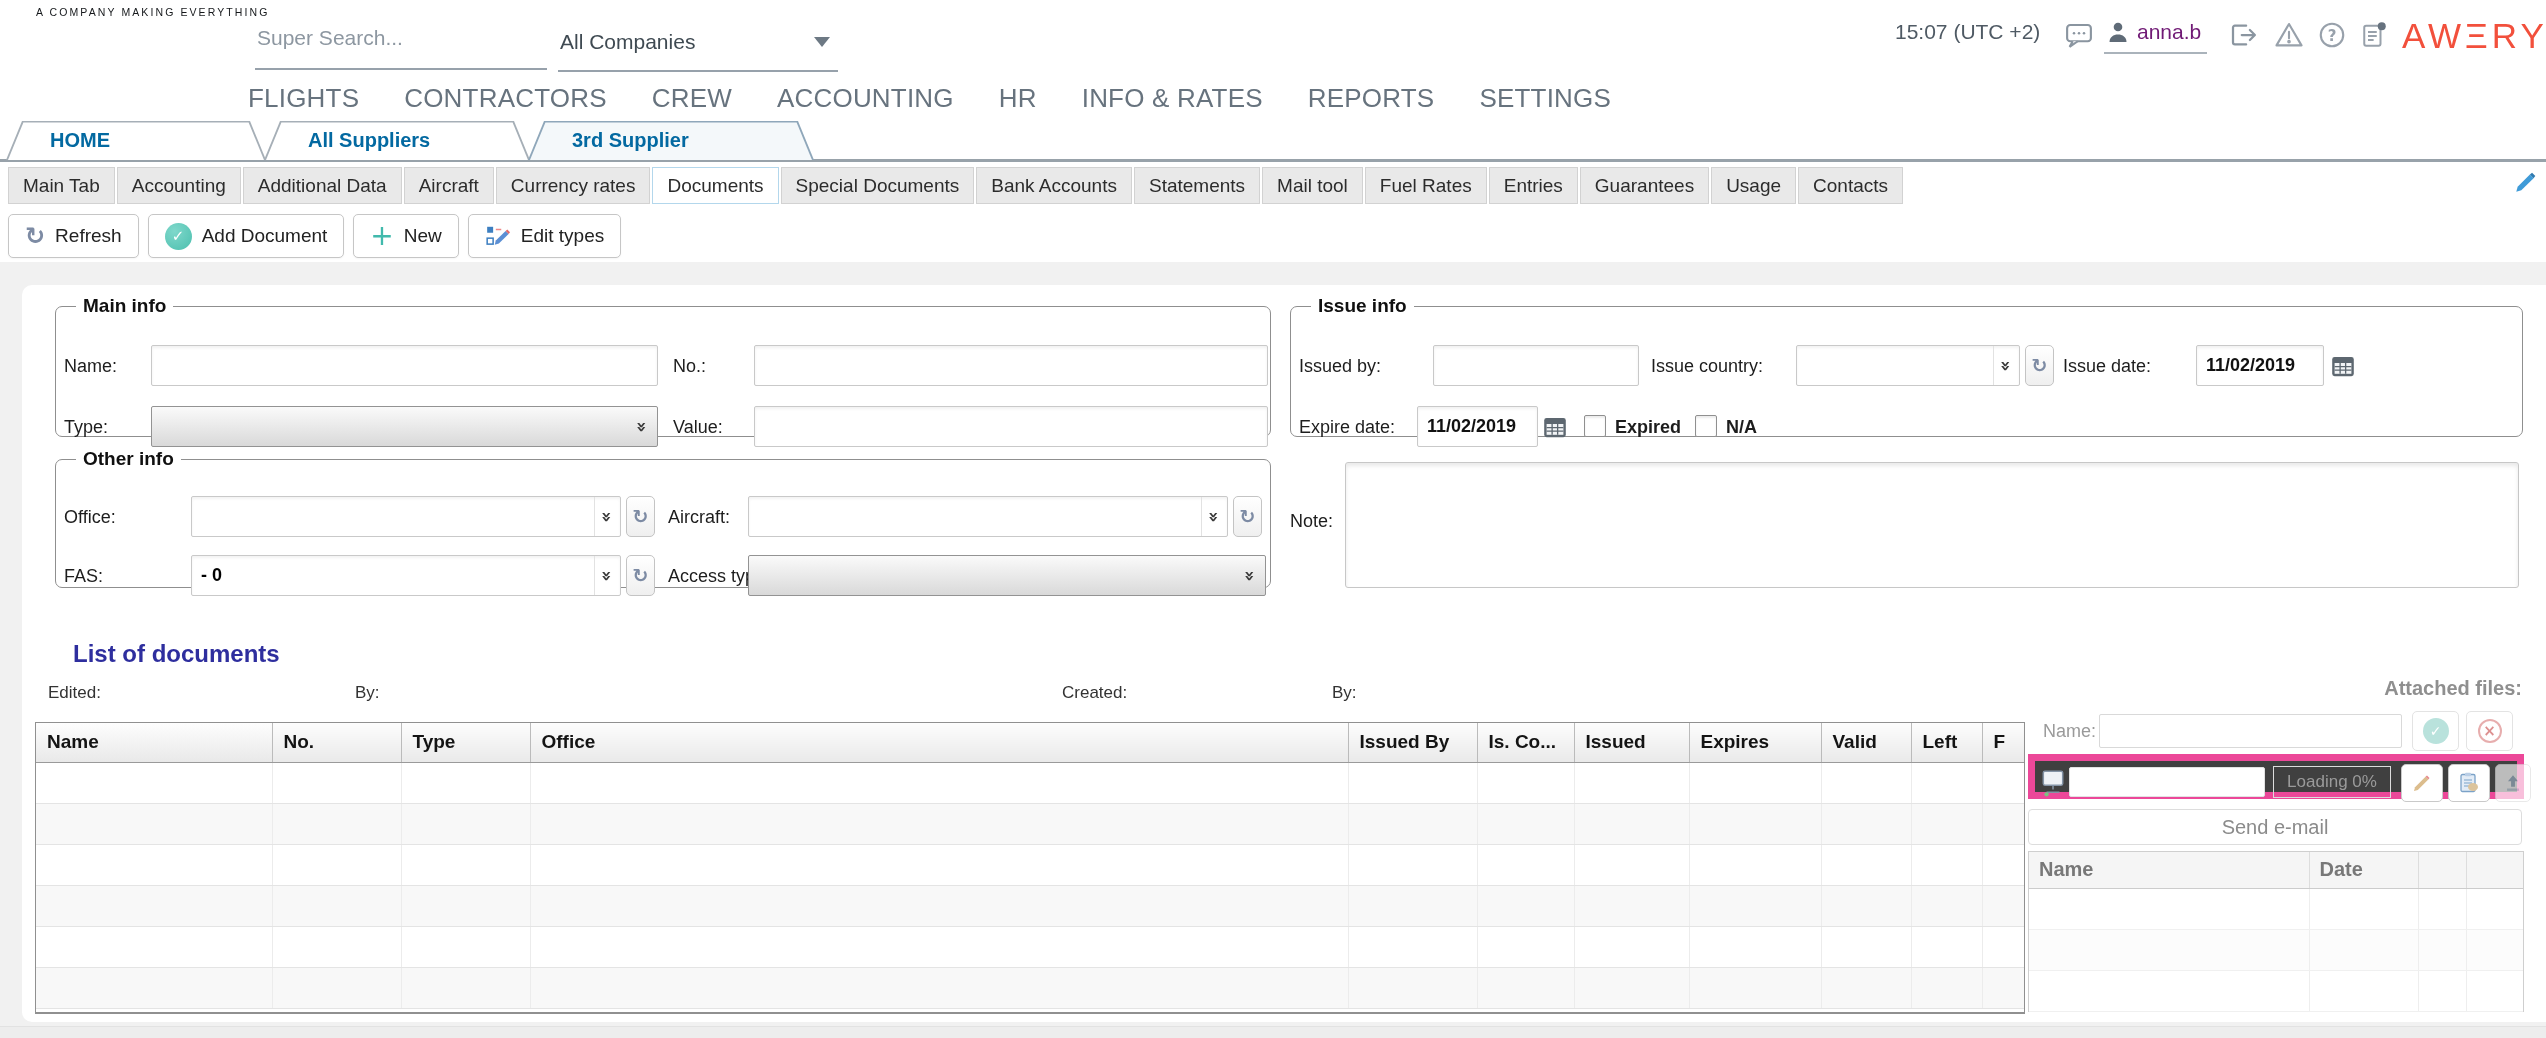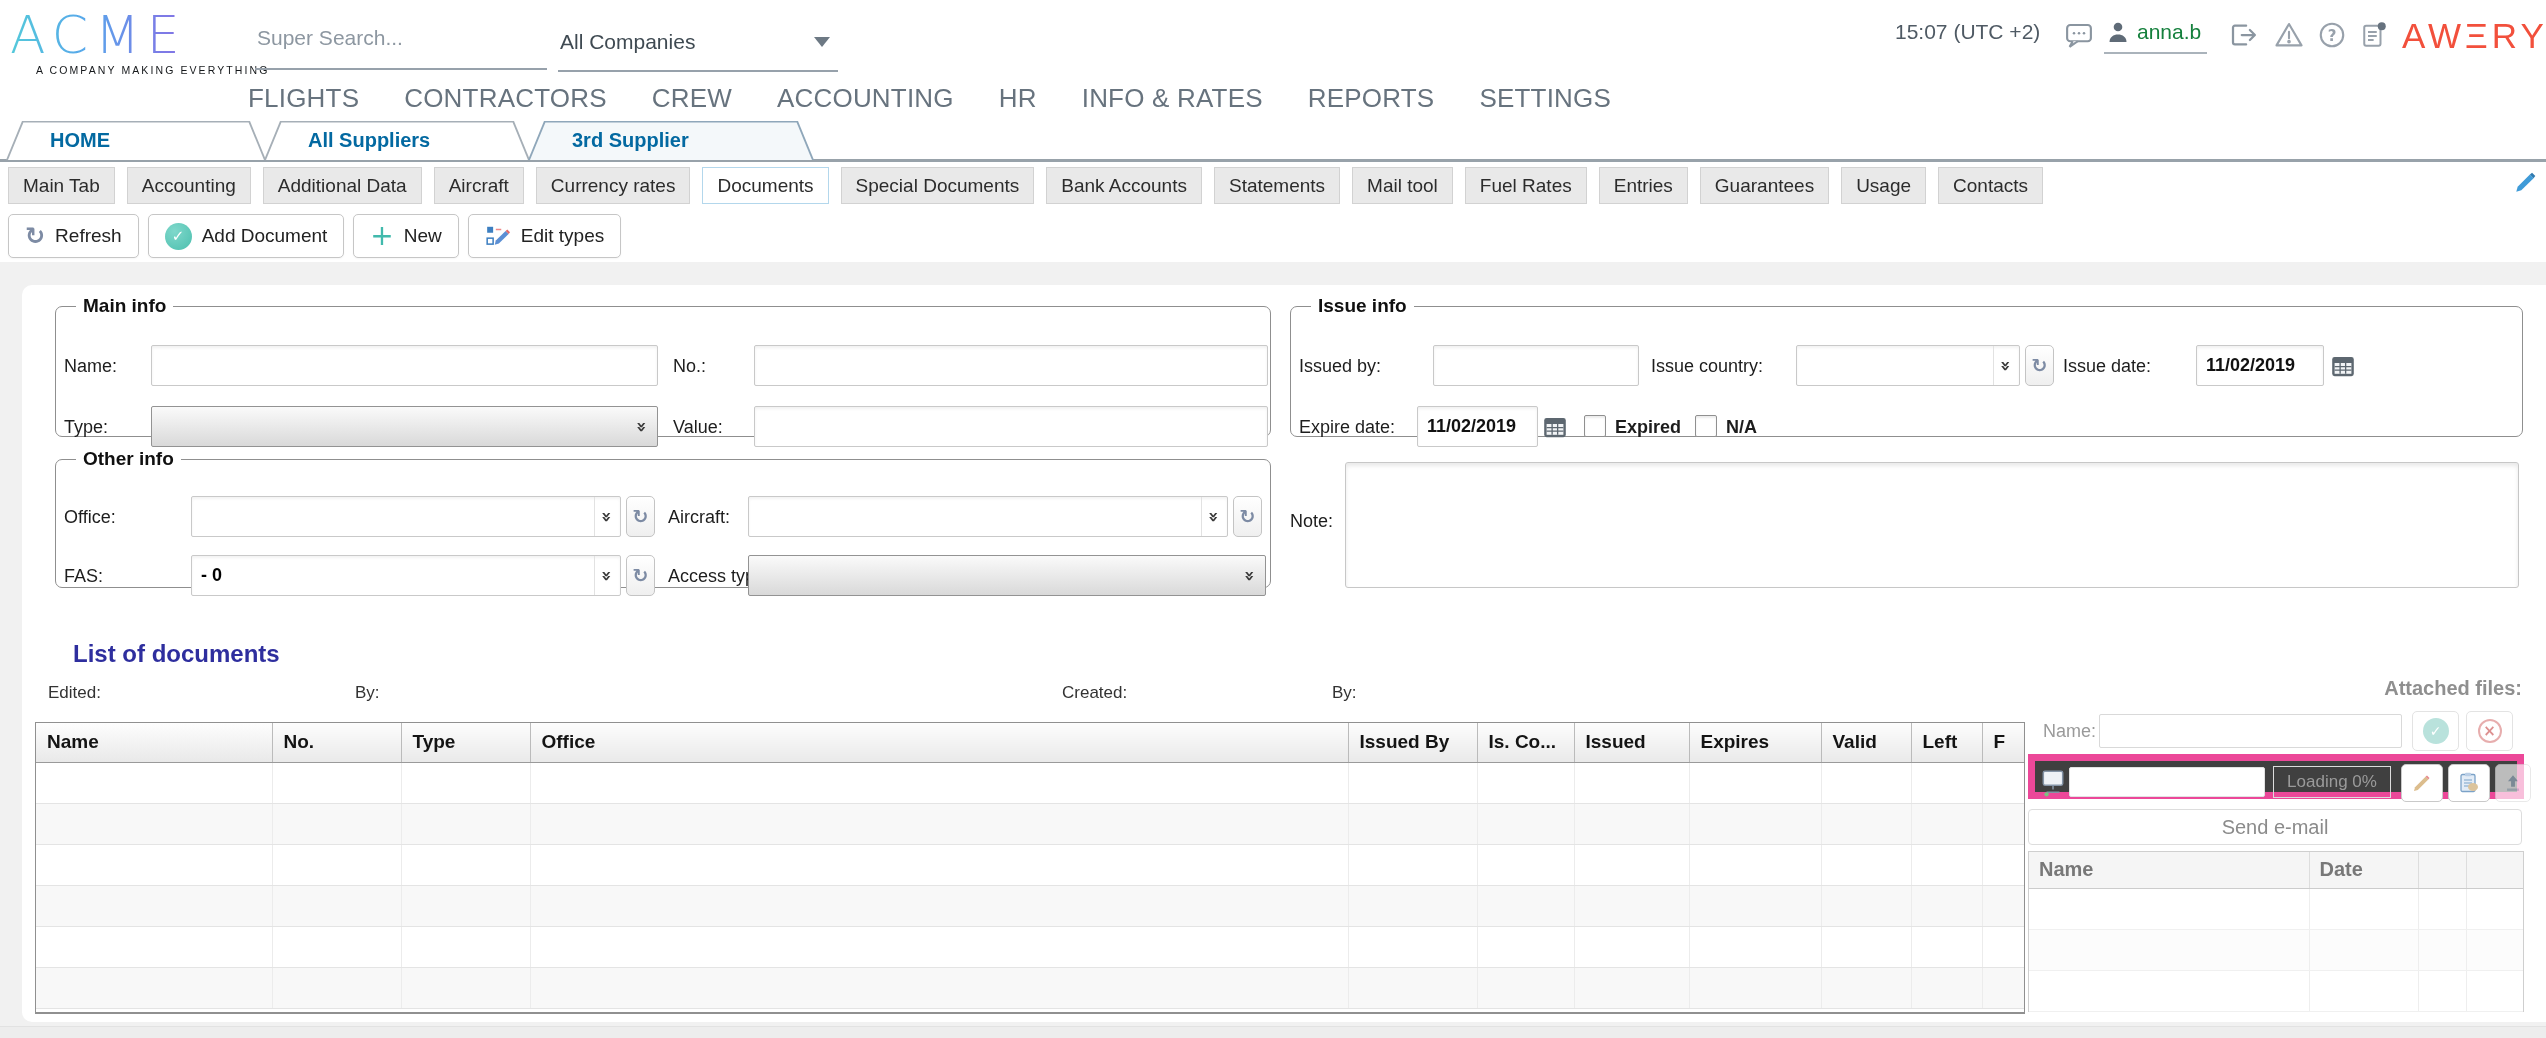--- a/index.html
+++ b/index.html
@@ -17,38 +17,38 @@
   .search-field input { width:100%; border:0; outline:0; font-size:21px; color:#6d7780; padding:12px 2px; background:transparent; font-family:inherit; }
   .search-field input::placeholder { color:#8d97a1; opacity:1; }
   .company-select { position:absolute; left:558px; top:14px; width:280px; height:58px; border-bottom:2px solid #97a1ab;
                     display:flex; align-items:center; justify-content:space-between; padding:0 8px 0 2px; cursor:pointer; }
   .company-select .cs-text { font-size:21px; color:#3f4a52; }
   .caret-down { width:0; height:0; border-left:8px solid transparent; border-right:8px solid transparent; border-top:10px solid #6d7984; }
   .clock { position:absolute; left:1895px; top:20px; font-size:21px; color:#4f5a64; }
   .hicon { position:absolute; top:18px; width:34px; height:34px; display:flex; align-items:center; justify-content:center; cursor:pointer; }
   .user-chip { position:absolute; left:2104px; top:16px; height:38px; display:flex; align-items:center; gap:7px;
                border-bottom:2px solid #aab3bb; padding:0 6px 4px 2px; cursor:pointer; }
-  .user-chip .uname { font-size:21px; color:#15803d; }
+  .user-chip .uname { font-size:21px; color:#701a75; }
   .brand { position:absolute; left:2402px; top:16px; font-size:35px; letter-spacing:4px; color:#f2503c; font-weight:400; }
 
   
   .nav { position:absolute; left:248px; top:78px; height:40px; display:flex; gap:45px; align-items:center; }
   .nav-item { font-size:26px; color:#67737e; letter-spacing:.2px; cursor:pointer; white-space:nowrap; }
 
   
   .tabline { position:absolute; left:0; top:159px; width:100%; height:3px; background:#98a2aa; }
   .tab { position:absolute; top:121px; height:39px; cursor:pointer; }
   .tab .t-border { position:absolute; inset:0; background:#a6afb7; clip-path:polygon(16px 0,calc(100% - 16px) 0,100% 100%,0 100%); }
   .tab .t-fill { position:absolute; inset:0; background:#fff; clip-path:polygon(17.4px 1.4px,calc(100% - 17.4px) 1.4px,calc(100% - 2px) 100%,2px 100%); }
   .tab.active .t-border { background:#8fa7ba; }
   .tab.active .t-fill { background:#f4f8fa; }
   .tab .t-label { position:relative; display:block; padding:8px 0 0 44px; font-size:20px; font-weight:700; color:#0369a1; white-space:nowrap; }
 
   
-  .subtabbar { position:absolute; left:8px; top:167px; display:flex; gap:12px; }
+  .subtabbar { position:absolute; left:8px; top:167px; display:flex; gap:2px; }
   .sub { height:37px; padding:0 14px; background:#e9e9e9; border:1px solid #d2d2d2; font-size:19px; color:#2c2c2c;
          display:flex; align-items:center; cursor:pointer; }
   .sub.active { background:#fff; border-color:#b3d7ec; }
   .subtab-edit { position:absolute; right:6px; top:170px; width:28px; height:28px; cursor:pointer; }
 
   
   .toolbar { position:absolute; left:8px; top:214px; display:flex; gap:9px; }
   .tb-btn { height:44px; border:1px solid #c6c6c6; border-radius:5px; background:#fff; display:flex; align-items:center;
             gap:10px; padding:0 16px; font-size:19px; color:#222; cursor:pointer; box-shadow:0 1px 2px rgba(0,0,0,.04); }
   .glyph { font-family:"DejaVu Sans",sans-serif; }
@@ -121,21 +121,20 @@
   .att-table td:last-child { border-right:0; }
   .att-table tbody tr:nth-child(even) td { background:#fcfcfc; }
   svg { display:block; }
 </style>
 </head>
 <body>
 
 <div id="app">
 
   <div class="logo-block">
-    <div class="acme">ACME</div>
     <div class="tagline">A COMPANY MAKING EVERYTHING</div>
   </div>
 
   <div class="search-field">
     <input placeholder="Super Search..." style="">
   </div>
 
   <div class="company-select">
     <span class="cs-text">All Companies</span>
     <span class="caret-down"></span>

